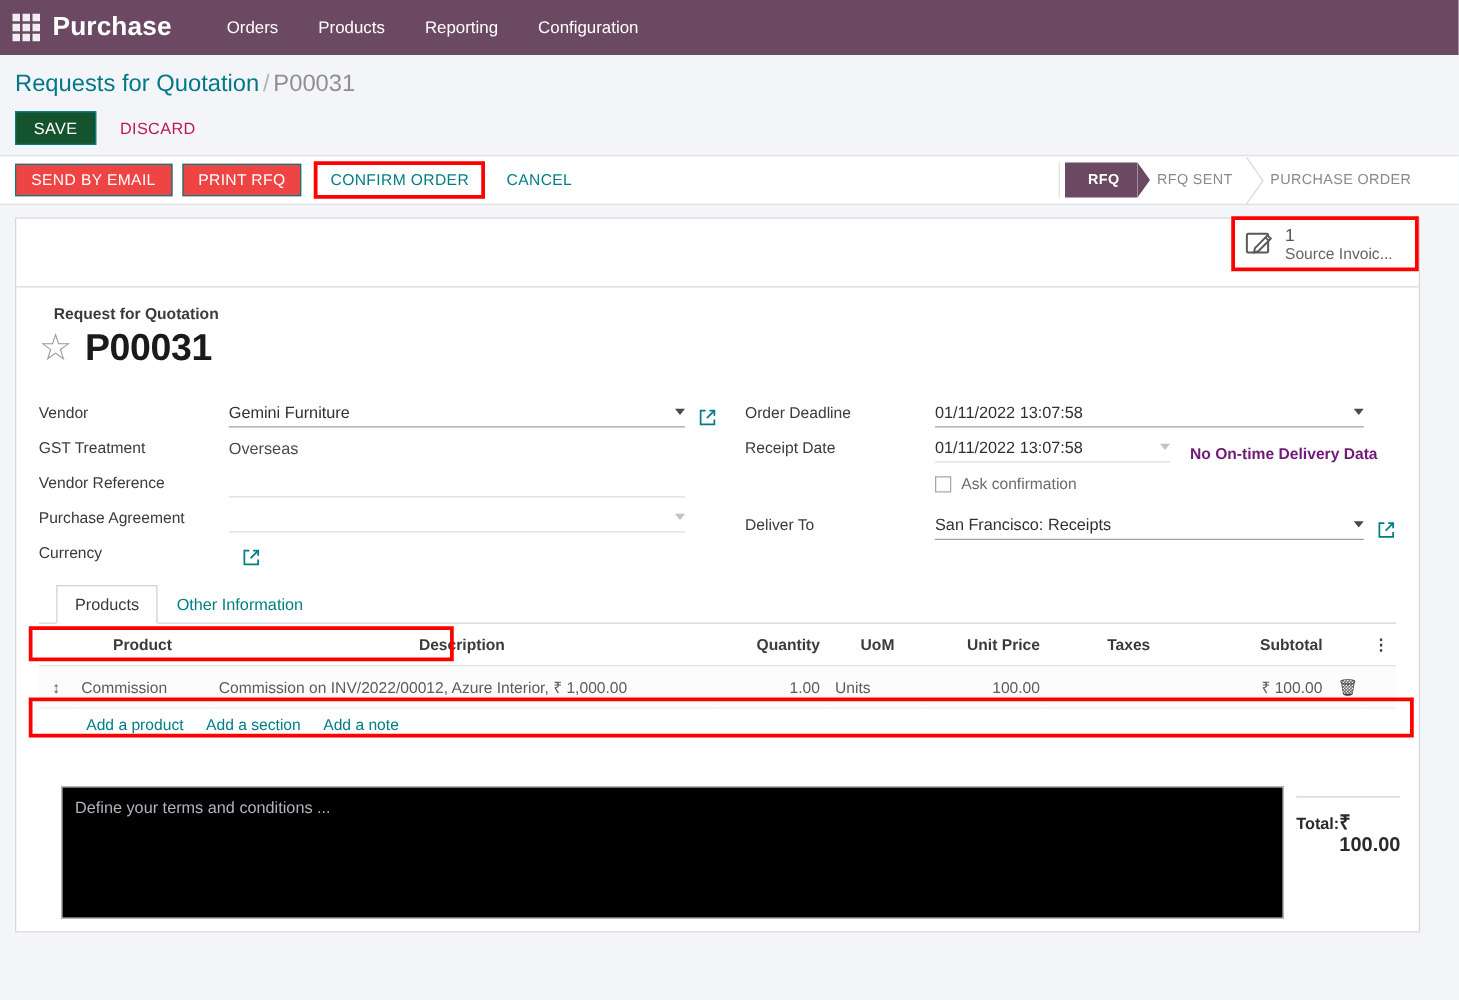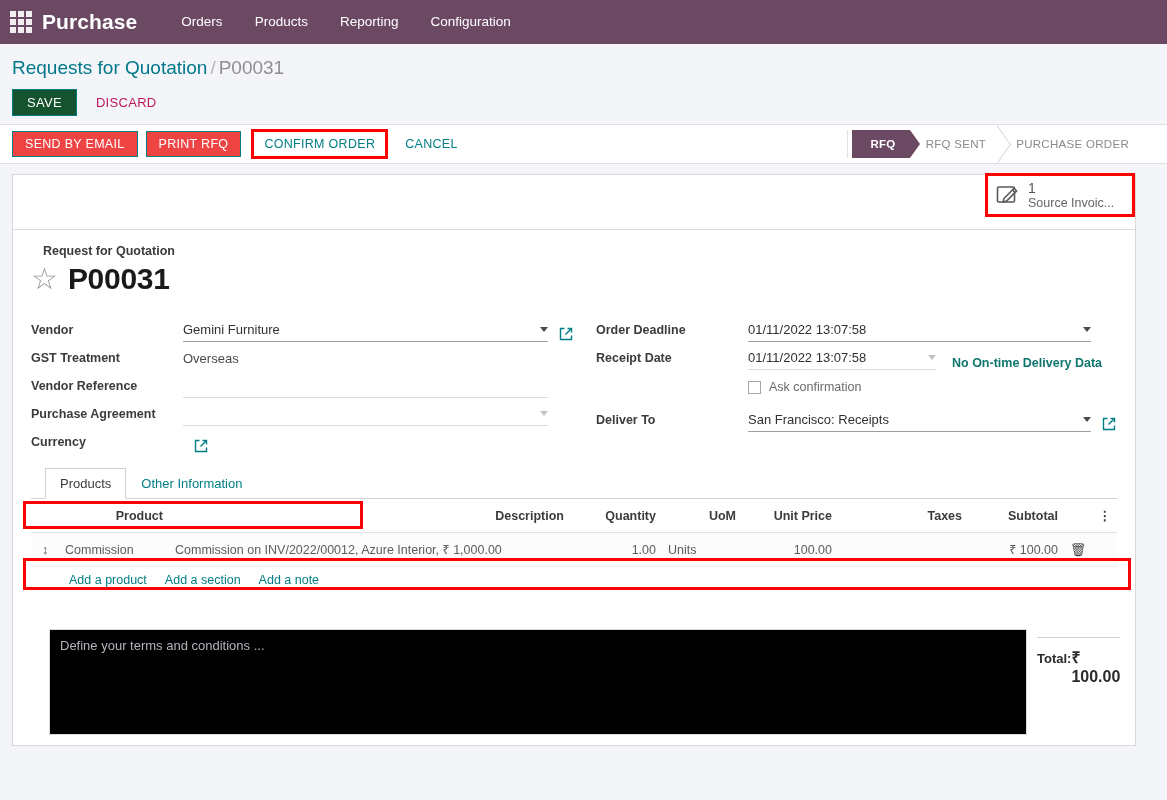--- a/index.html
+++ b/index.html
@@ -249,21 +249,21 @@
   .frow {
     display: flex;
     align-items: flex-end;
     min-height: 28px;
     margin-bottom: 0px;
   }
   .flabel {
     width: 152px;
     flex: 0 0 152px;
     font-size: 12.5px;
-    font-weight: bold;
+    font-weight: normal;
     color: #3b3b3b;
     padding-bottom: 5px;
   }
   .fval {
     flex: 1;
     font-size: 13px;
     color: #4a4a4a;
     padding: 3px 0 4px 0;
     display: flex;
     align-items: center;
@@ -283,21 +283,21 @@
   }
   .caret.light { border-top-color: #c2c2c2; }
   .ext-link {
     width: 16px; height: 16px;
     margin-left: 10px;
     color: #017e84;
     cursor: pointer;
     flex: 0 0 auto;
   }
   .ontime {
-    color: #0f766e;
+    color: #701a75;
     font-weight: bold;
     font-size: 12.5px;
     margin-left: 16px;
     white-space: nowrap;
     cursor: pointer;
   }
   .chk-row { display: flex; align-items: center; padding: 6px 0 4px 0; }
   .chkbox {
     width: 13px; height: 13px;
     border: 1px solid #a8a8a8;
@@ -340,21 +340,21 @@
     border: 1px solid #d2d2d2;
     border-bottom-color: #fff;
   }
   .tbl { width: 100%; border-collapse: collapse; }
   .tbl th {
     font-size: 12.5px;
     font-weight: bold;
     color: #3b3b3b;
     padding: 9px 6px;
     border-bottom: 1px solid #e3e3e3;
-    text-align: right;
+    text-align: center;
     white-space: nowrap;
   }
   .tbl td {
     font-size: 12.5px;
     color: #5c5c5c;
     padding: 8px 6px;
     border-bottom: 1px solid #eee;
     white-space: nowrap;
   }
   .tr-row { background: #fcfcfc; }

